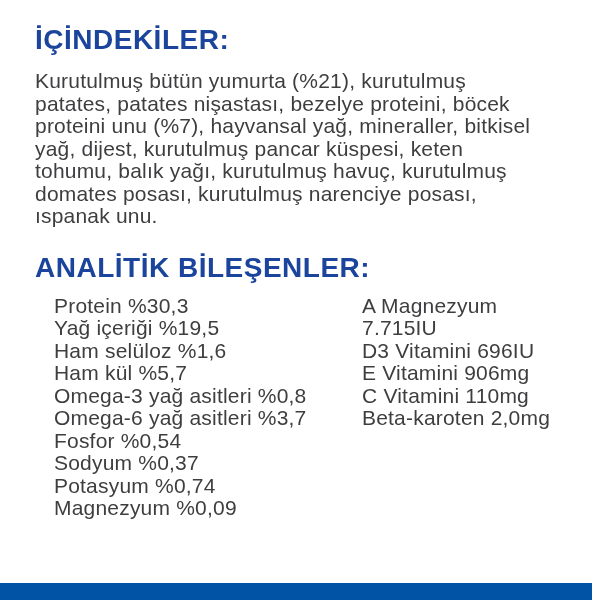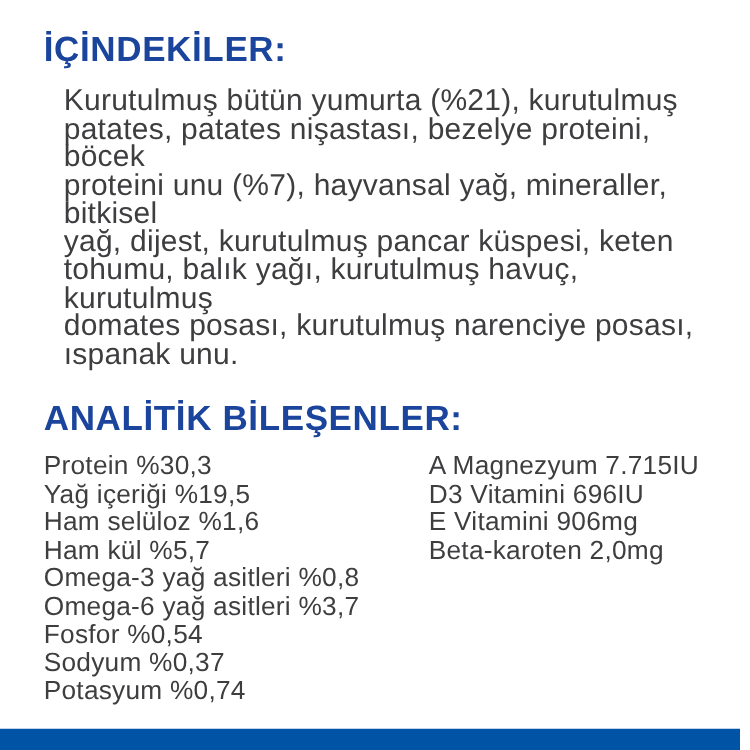--- a/index.html
+++ b/index.html
@@ -22,33 +22,34 @@
   }
   .section-title {
     margin: 0;
     font-size: 28px;
     line-height: 32px;
     font-weight: 700;
     letter-spacing: 0.5px;
     color: var(--accent, #1b459c);
   }
   .ingredients-text {
-    margin: 14px 0 0 16px;
-    font-size: 24px;
+    margin: 14px 0 0 0;
+    font-size: 21px;
     line-height: 22.5px;
     letter-spacing: 0.2px;
     white-space: pre-line;
     color: var(--text-color, #3e3e40);
   }
   .analytical-section {
     margin-top: 24px;
   }
   .columns {
     display: flex;
     margin-top: 11px;
+    margin-left: 19px;
   }
   .col-left {
     width: 308px;
     flex: 0 0 308px;
   }
   .col-right {
     flex: 1 1 auto;
   }
   .data-line {
     font-size: 21px;
@@ -92,27 +93,29 @@
         <div class="col-left">
             <div class="data-line">Protein %30,3</div>
             <div class="data-line">Yağ içeriği %19,5</div>
             <div class="data-line">Ham selüloz %1,6</div>
             <div class="data-line">Ham kül %5,7</div>
             <div class="data-line">Omega-3 yağ asitleri %0,8</div>
             <div class="data-line">Omega-6 yağ asitleri %3,7</div>
             <div class="data-line">Fosfor %0,54</div>
             <div class="data-line">Sodyum %0,37</div>
             <div class="data-line">Potasyum %0,74</div>
+            <div class="data-line">Magnezyum %0,09</div>
           </div>
 
         <div class="col-right">
           <div>
               <div class="data-line">A Magnezyum 7.715IU</div>
               <div class="data-line">D3 Vitamini 696IU</div>
               <div class="data-line">E Vitamini 906mg</div>
+              <div class="data-line">C Vitamini 110mg</div>
               <div class="data-line">Beta-karoten 2,0mg</div>
             </div>
         </div>
       </div>
     </section>
 
   </div>
 
   <div class="footer-bar"></div>
 </div>

